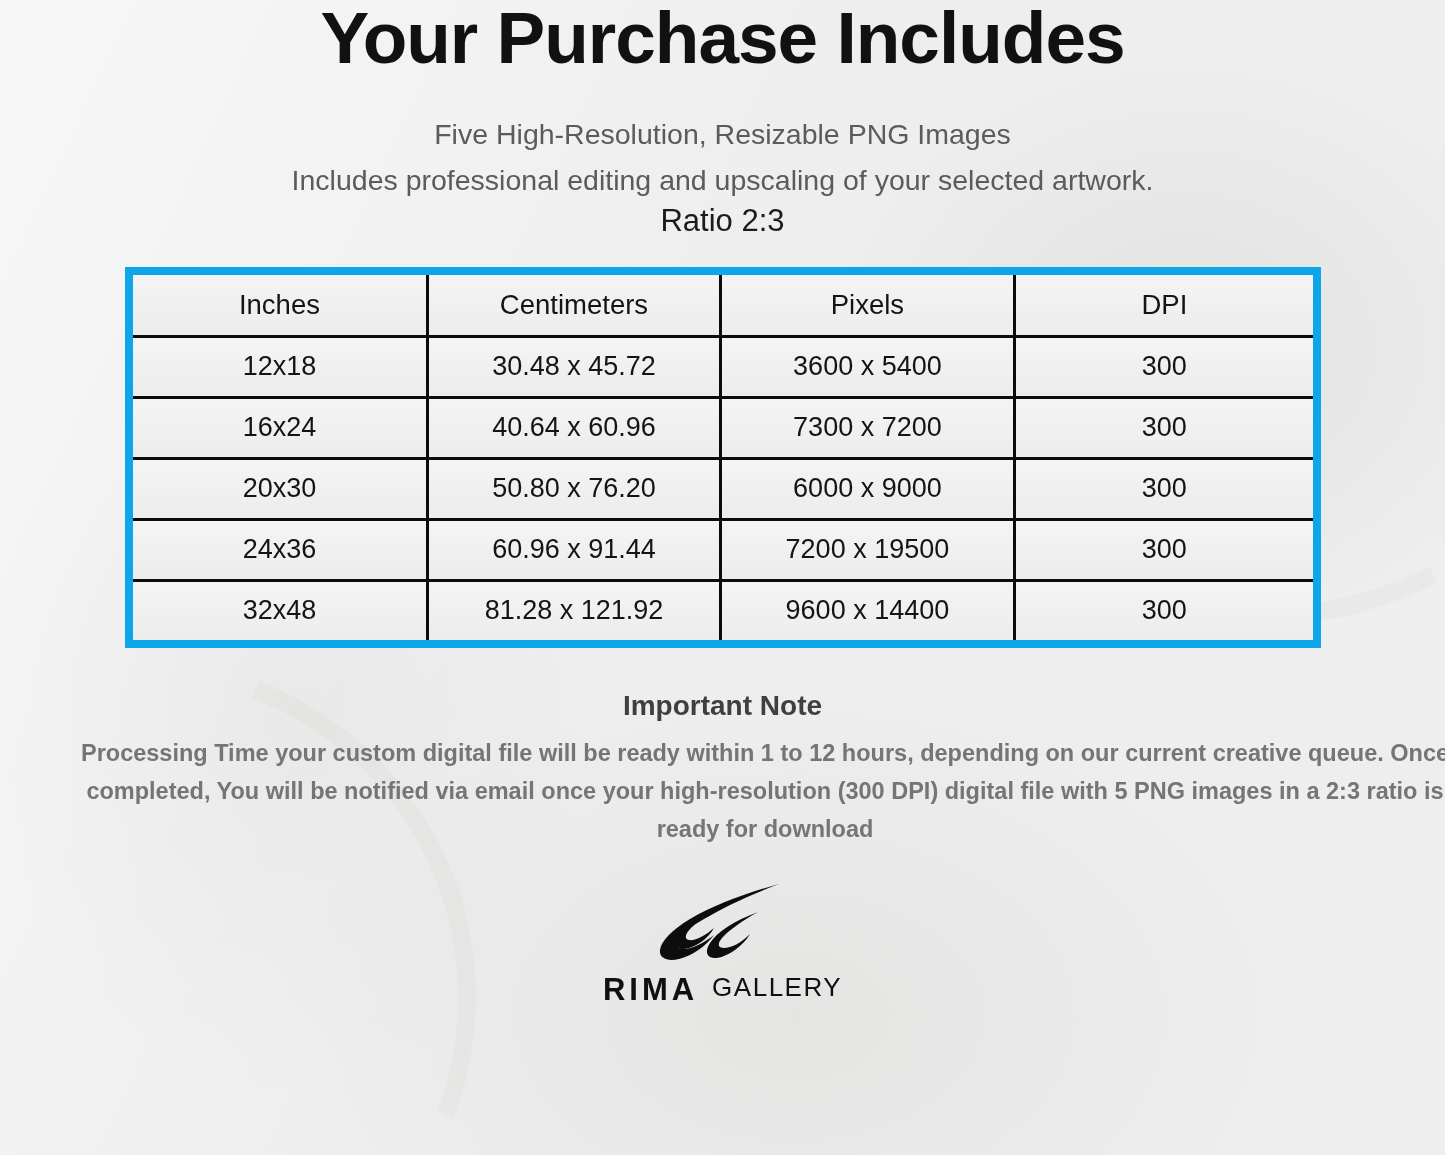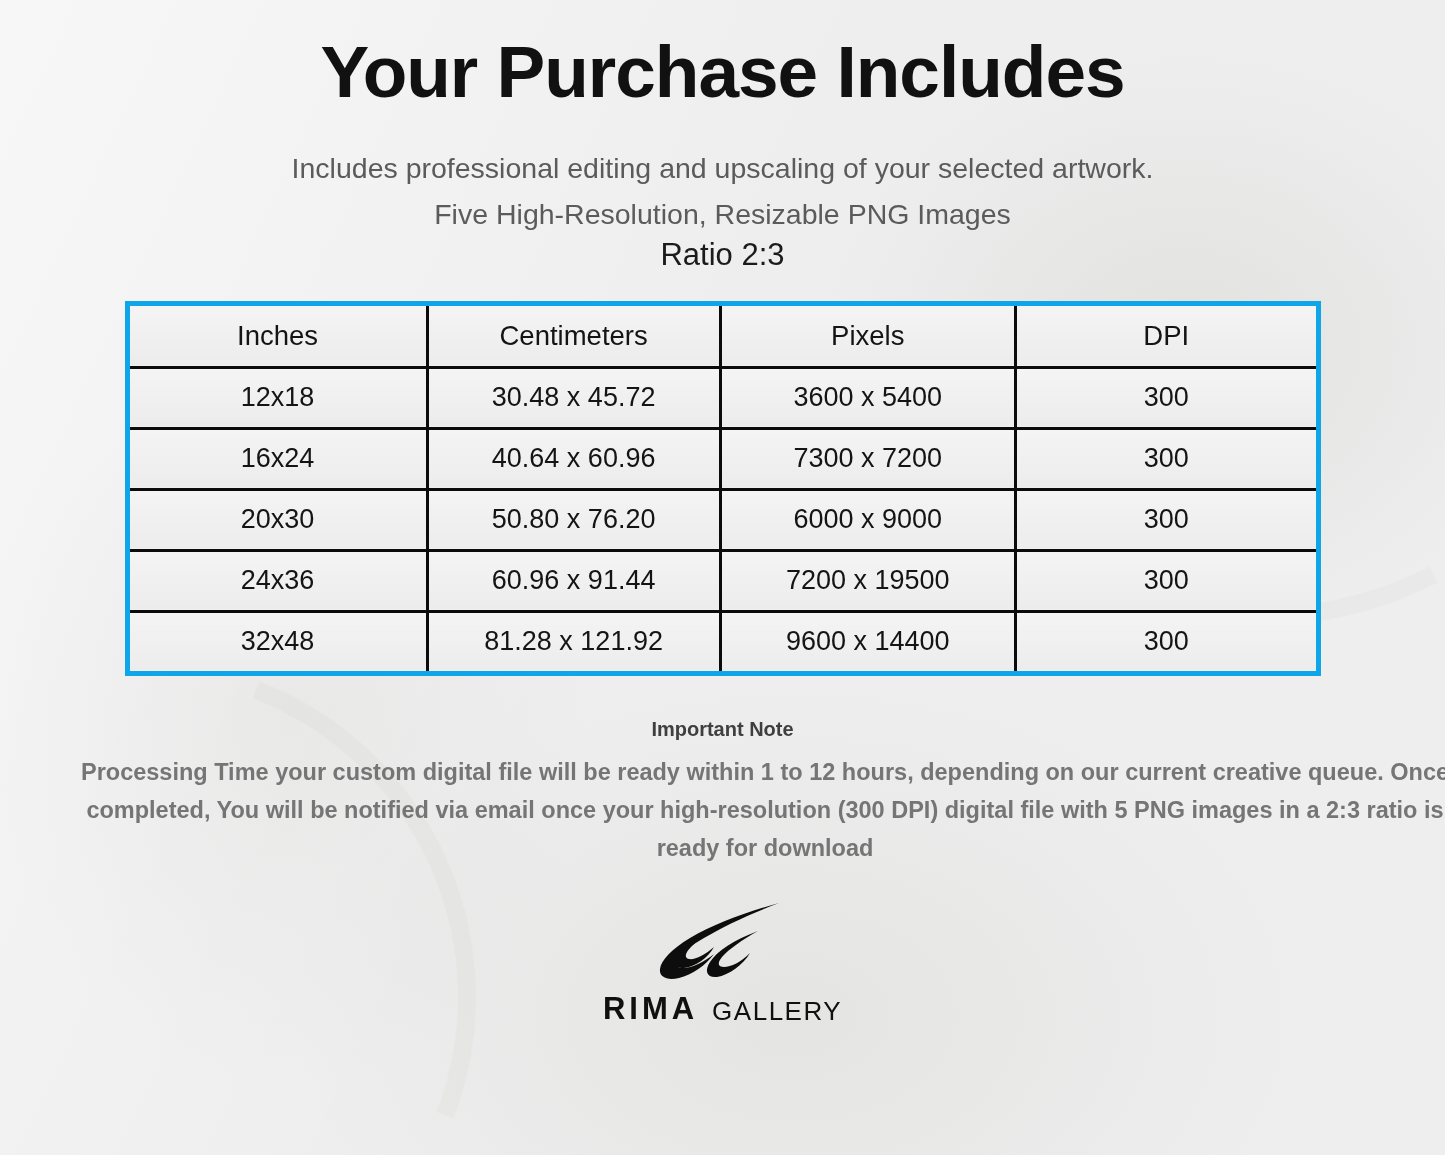--- a/index.html
+++ b/index.html
@@ -52,21 +52,20 @@
   .page {
     position: relative;
     width: 1445px;
     height: 1155px;
     box-sizing: border-box;
     padding: 0 60px;
   }
 
   h1.title {
     margin: 0;
-    padding-top: 34px;
     text-align: center;
     font-size: 73px;
     line-height: 1.05;
     font-weight: bold;
     letter-spacing: -1px;
     color: #111111;
   }
 
   .subtitle-block {
     margin-top: 34px;
@@ -85,21 +84,21 @@
   }
 
   .table-wrap {
     margin: 28px auto 0 auto;
     width: 1196px;
   }
 
   table.size-table {
     width: 100%;
     border-collapse: collapse;
-    border: 5px solid #0ea5e9;
+    border: 8px solid #0ea5e9;
     background: #1d4ed8;
     table-layout: fixed;
   }
   table.size-table col.c1 { width: 25.2%; }
   table.size-table col.c2 { width: 24.6%; }
   table.size-table col.c3 { width: 24.8%; }
   table.size-table col.c4 { width: 25.4%; }
 
   table.size-table th,
   table.size-table td {
@@ -113,21 +112,21 @@
     background: linear-gradient(180deg, #f4f4f4 0%, #ececec 100%);
   }
   table.size-table th {
     font-size: 27.5px;
     height: 60px;
   }
 
   .note-title {
     margin-top: 42px;
     text-align: center;
-    font-size: 20px;
+    font-size: 28px;
     font-weight: bold;
     color: #3f3f3f;
   }
   .note-body {
     margin: 12px auto 0 auto;
     width: 1410px;
     text-align: center;
     font-size: 23.5px;
     line-height: 1.62;
     font-weight: bold;
@@ -141,21 +140,21 @@
     align-items: center;
   }
   .logo-mark {
     width: 170px;
     height: 92px;
     display: block;
   }
   .logo-text {
     margin-top: 2px;
     display: flex;
-    align-items: flex-end;
+    align-items: flex-start;
     justify-content: center;
     letter-spacing: 1px;
   }
   .logo-text .rima {
     font-size: 31px;
     font-weight: bold;
     letter-spacing: 4px;
     color: #101010;
   }
   .logo-text .gallery {
@@ -169,22 +168,22 @@
 </head>
 <body>
 
 <div class="bg-texture"></div>
 
 <div class="page">
 
   <h1 class="title">Your Purchase Includes</h1>
 
   <div class="subtitle-block">
+    <div>Five High-Resolution, Resizable PNG Images</div>
     <div>Includes professional editing and upscaling of your selected artwork.</div>
-    <div>Five High-Resolution, Resizable PNG Images</div>
   </div>
 
   <div class="ratio-label">Ratio 2:3</div>
 
   <div class="table-wrap">
     <table class="size-table">
       <colgroup>
         <col class="c1">
           <col class="c2">
           <col class="c3">

